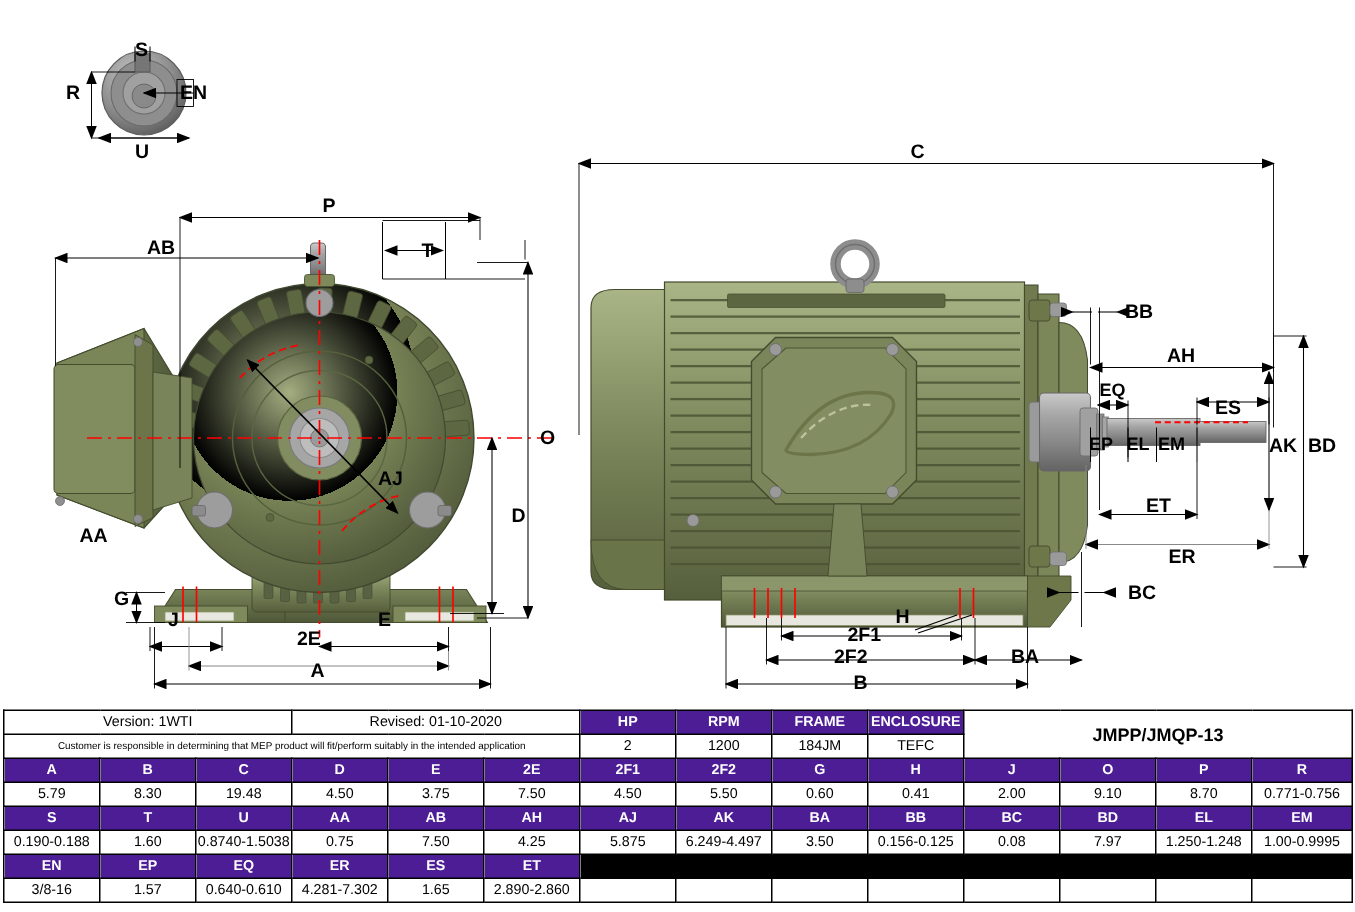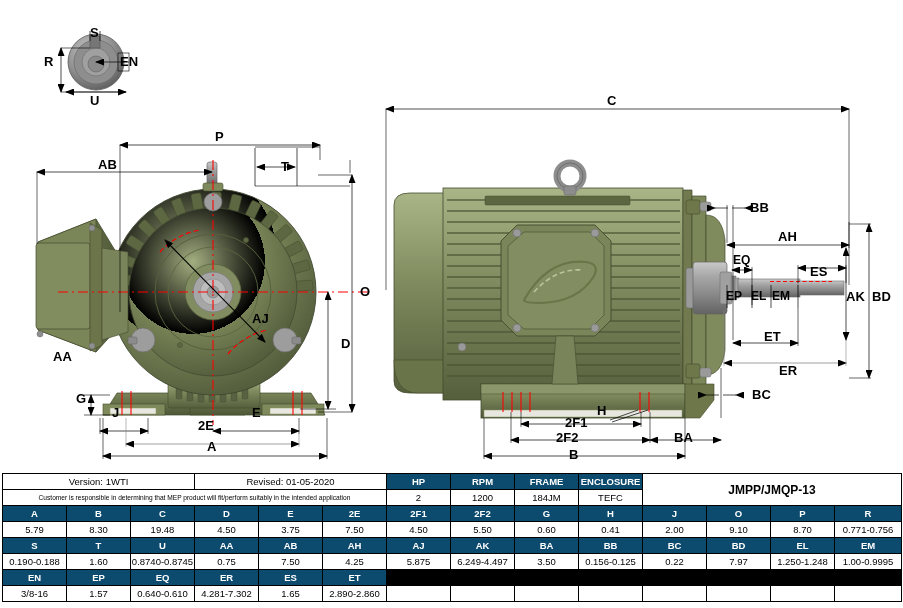--- a/index.html
+++ b/index.html
@@ -33,21 +33,21 @@
     vertical-align:middle;
     padding:0;
     height:15px;
     font-size:9.5px;
     color:#000;
     background:#fff;
     overflow:hidden;
     white-space:nowrap;
   }
   #spec-table td.hdr{
-    background:#0c4a6e;color:#fff;font-weight:bold;font-size:9.5px;
+    background:#4c1d95;color:#fff;font-weight:bold;font-size:9.5px;
     border:1px solid #000;
   }
   #spec-table td.blank-hdr{background:#000;border:1px solid #000;}
   #spec-table td.ver{font-size:9.5px;font-weight:normal;}
   #spec-table td.note{font-size:6.6px;font-weight:normal;}
   #spec-table td.model{font-size:12px;font-weight:bold;}
   #spec-table td.val{font-size:9.5px;}
   #spec-table td.empty{background:#fff;}
 </style>
 </head>
@@ -465,21 +465,21 @@
       <col style="width:64px">
         <col style="width:64px">
         <col style="width:64px">
       <col style="width:64px">
         <col style="width:67px">
     </colgroup>
     <tbody>
 
       <tr>
         <td class="ver" colspan="3">Version: 1WTI</td>
-        <td class="ver" colspan="3">Revised: 01-05-2020</td>
+        <td class="ver" colspan="3">Revised: 01-10-2020</td>
         <td class="hdr">HP</td>
         <td class="hdr">RPM</td>
         <td class="hdr">FRAME</td>
         <td class="hdr">ENCLOSURE</td>
         <td class="model" colspan="4" rowspan="2">JMPP/JMQP-13</td>
       </tr>
 
       <tr>
         <td class="note" colspan="6">Customer is responsible in determining that MEP product will fit/perform suitably in the intended application</td>
         <td class="val">2</td>
@@ -533,29 +533,29 @@
         <td class="hdr">BA</td>
         <td class="hdr">BB</td>
         <td class="hdr">BC</td>
         <td class="hdr">BD</td>
         <td class="hdr">EL</td>
         <td class="hdr">EM</td>
       </tr>
       <tr>
         <td class="val">0.190-0.188</td>
         <td class="val">1.60</td>
-        <td class="val">0.8740-0.8745</td>
+        <td class="val">0.8740-1.5038</td>
         <td class="val">0.75</td>
         <td class="val">7.50</td>
         <td class="val">4.25</td>
         <td class="val">5.875</td>
         <td class="val">6.249-4.497</td>
         <td class="val">3.50</td>
         <td class="val">0.156-0.125</td>
-        <td class="val">0.22</td>
+        <td class="val">0.08</td>
         <td class="val">7.97</td>
         <td class="val">1.250-1.248</td>
         <td class="val">1.00-0.9995</td>
       </tr>
 
       <tr>
         <td class="hdr">EN</td>
         <td class="hdr">EP</td>
         <td class="hdr">EQ</td>
         <td class="hdr">ER</td>

